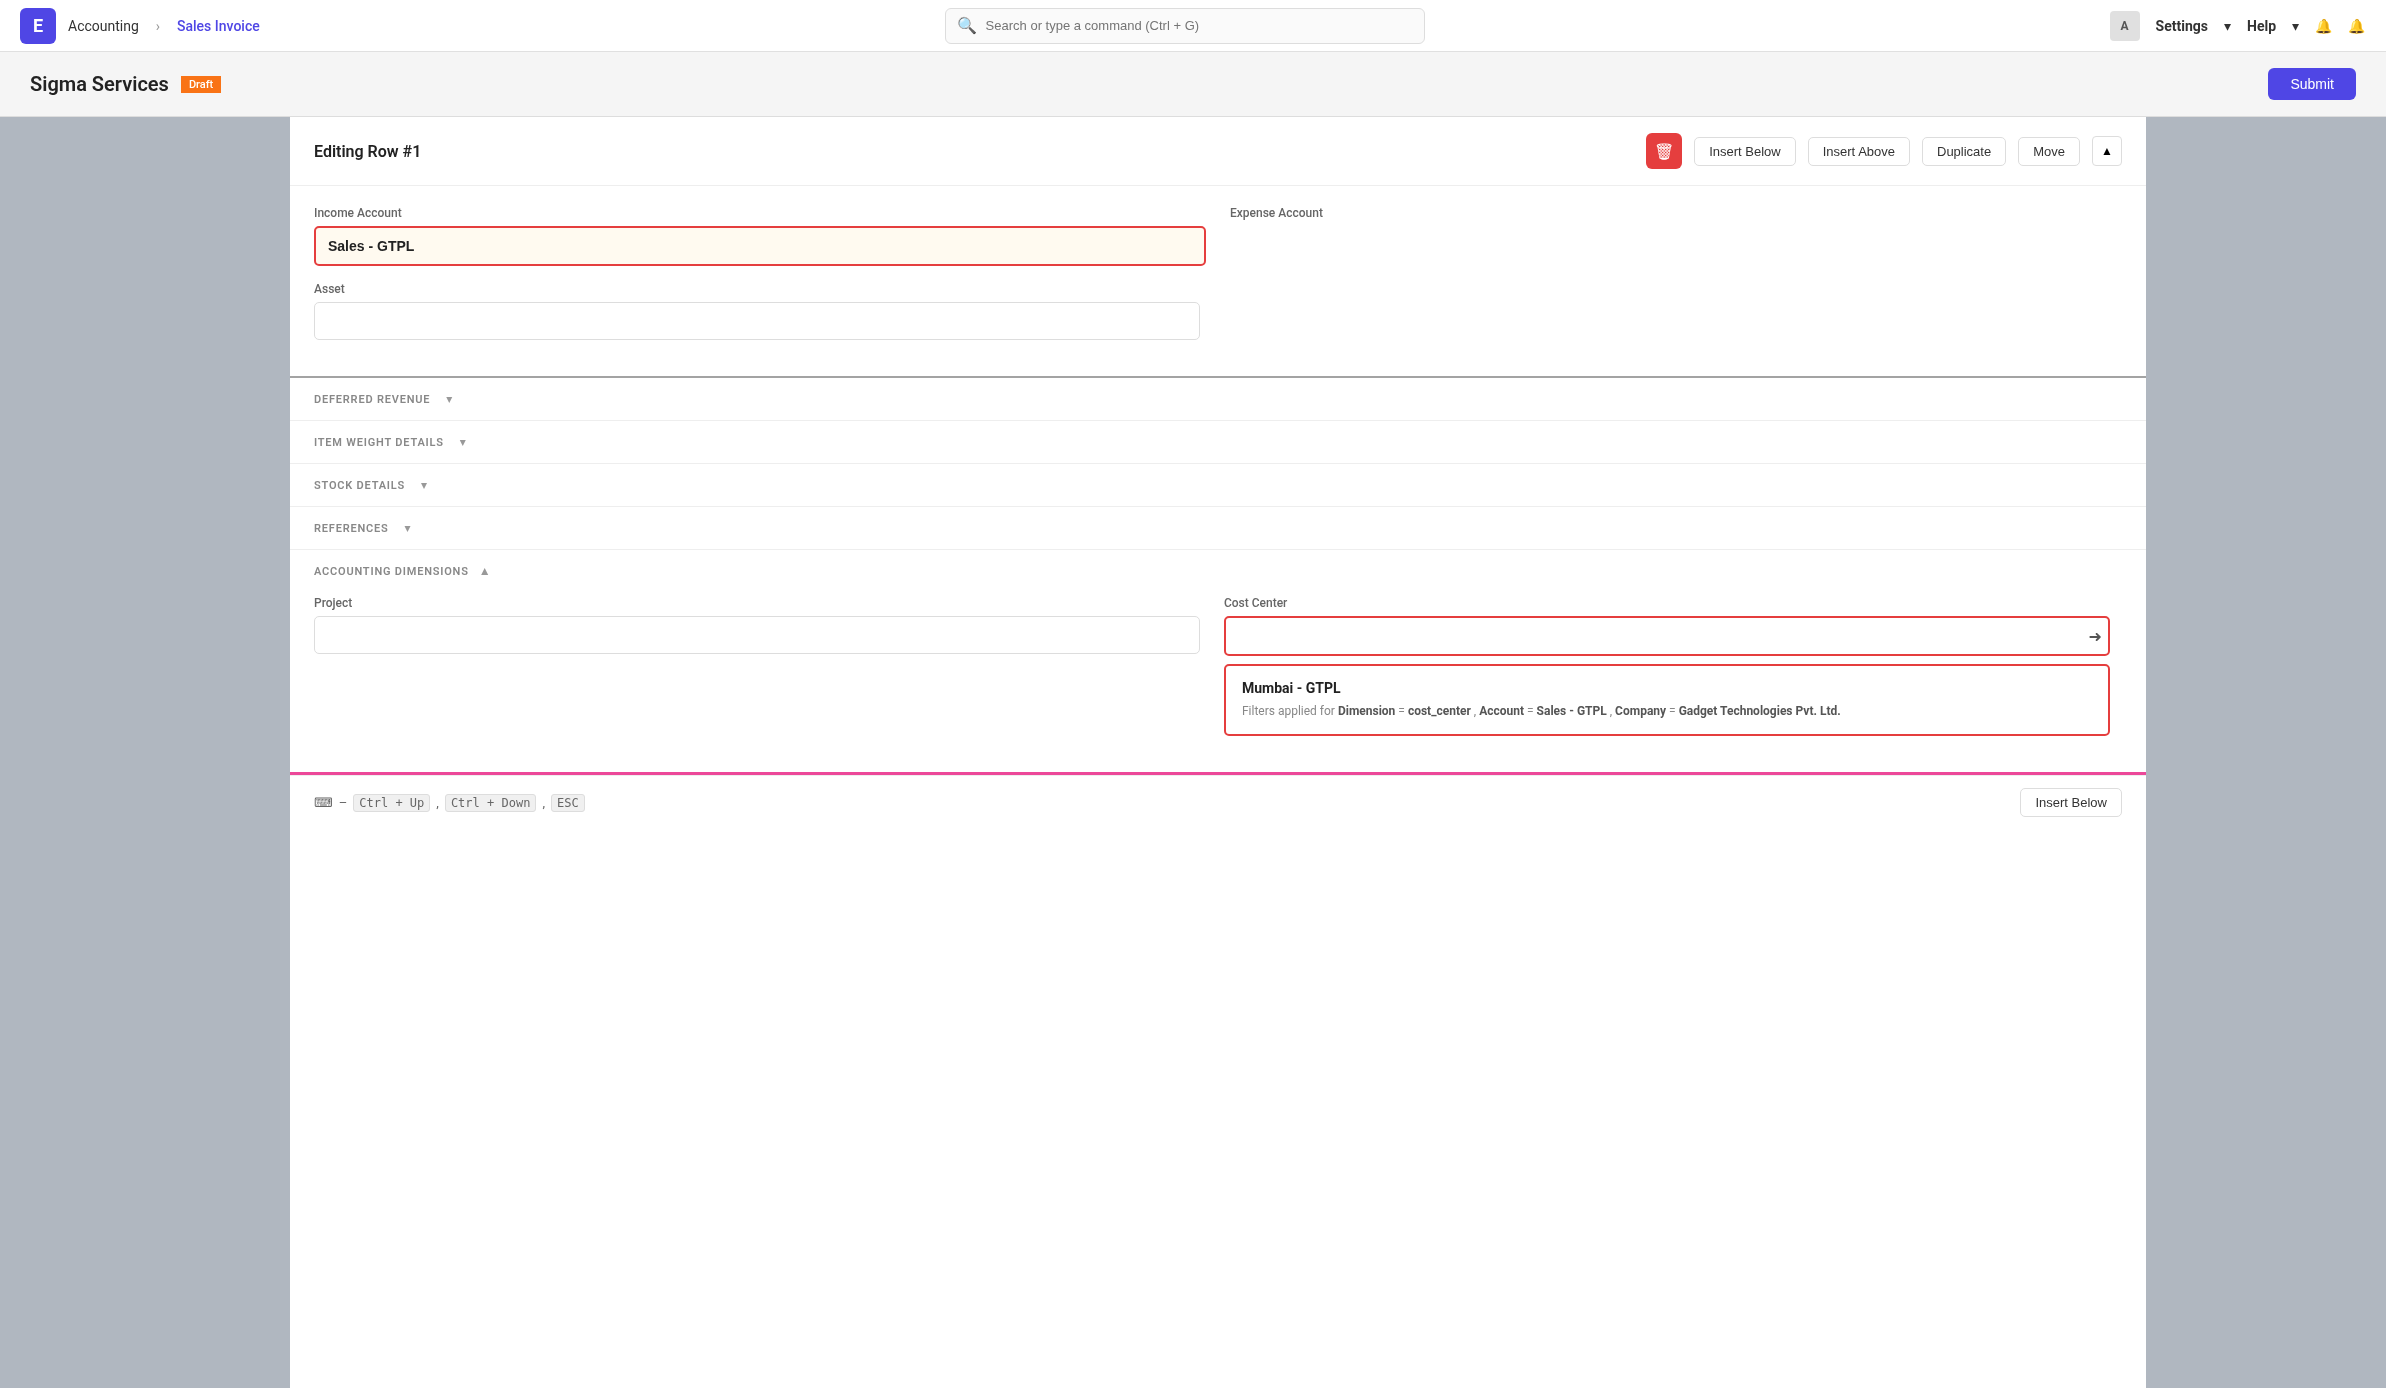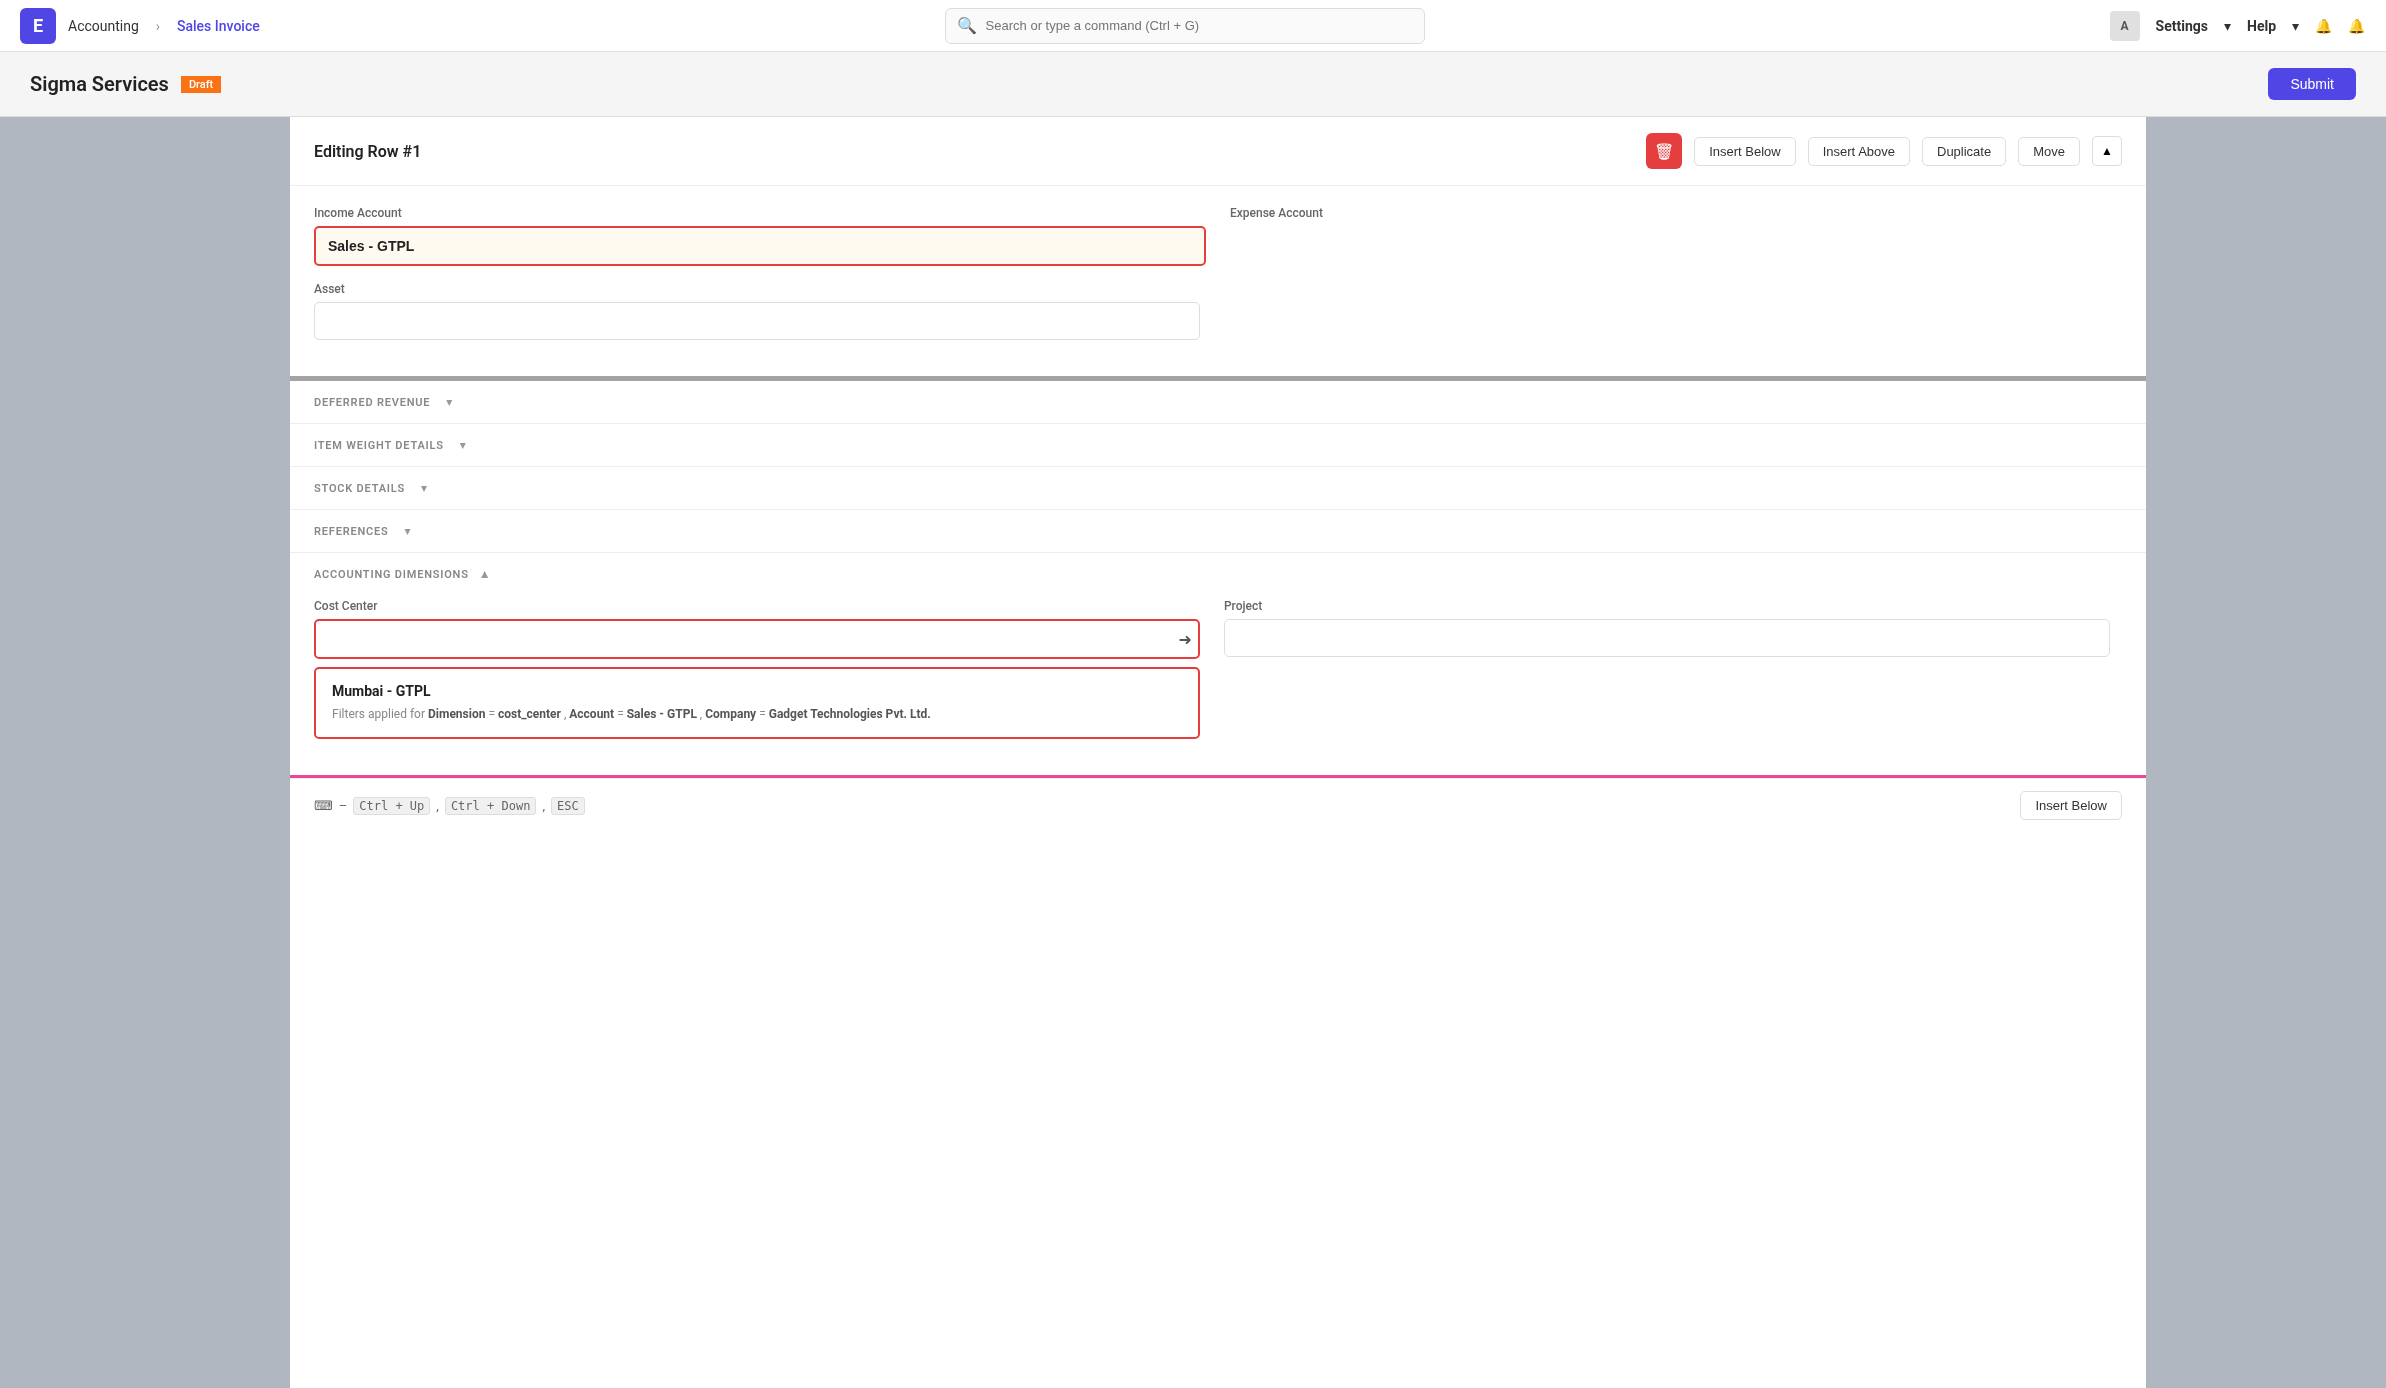--- a/index.html
+++ b/index.html
@@ -164,21 +164,21 @@
       border-radius: 4px;
       width: 30px; height: 30px;
       cursor: pointer;
       display: flex; align-items: center; justify-content: center;
       font-size: 12px;
     }
 
     
     .form-section {
       padding: 20px 24px;
-      border-bottom: 5px solid #a3a3a3;
+      border-bottom: 2px solid #a3a3a3;
     }
     .form-row {
       display: flex;
       gap: 24px;
       margin-bottom: 16px;
     }
     .form-field {
       flex: 1;
       display: flex;
       flex-direction: column;
@@ -435,20 +435,24 @@
       </div>
 
       <div class="accounting-section">
         <div class="accounting-header">
           <span class="accounting-title">ACCOUNTING DIMENSIONS</span>
           <span class="chevron-up">▲</span>
         </div>
         <div class="accounting-body">
           <div class="form-row">
             <div class="form-field" style="max-width: 49%;">
+              <label class="field-label">Project</label>
+              <input class="field-input" type="text" value="" style="">
+            </div>
+            <div class="form-field" style="max-width: 49%;">
               <label class="field-label">Cost Center</label>
               <div class="arrow-input-wrap">
                 <input type="text" value="" style="border: 2px solid rgb(229, 62, 62); border-radius: 5px; padding: 10px 40px 10px 12px; font-size: 14px; outline: none; width: 100%;">
                 <button class="arrow-btn">➜</button>
               </div>
 
               <div class="dropdown-suggestion">
                 <div class="dropdown-item">
                   <div class="dropdown-item-name">Mumbai - GTPL</div>
                   <div class="dropdown-item-desc">
@@ -461,24 +465,20 @@
                     <span> = </span>
                     <strong>Sales - GTPL</strong>
                     <span>, </span>
                     <strong>Company</strong>
                     <span> = </span>
                     <strong>Gadget Technologies Pvt. Ltd.</strong>
                   </div>
                 </div>
               </div>
             </div>
-            <div class="form-field" style="max-width: 49%;">
-              <label class="field-label">Project</label>
-              <input class="field-input" type="text" value="" style="">
-            </div>
           </div>
         </div>
       </div>
 
       <div class="bottom-bar">
         <span>⌨</span>
         <span>–</span>
         <kbd class="kbd">Ctrl + Up</kbd>
         <span>,</span>
         <kbd class="kbd">Ctrl + Down</kbd>

